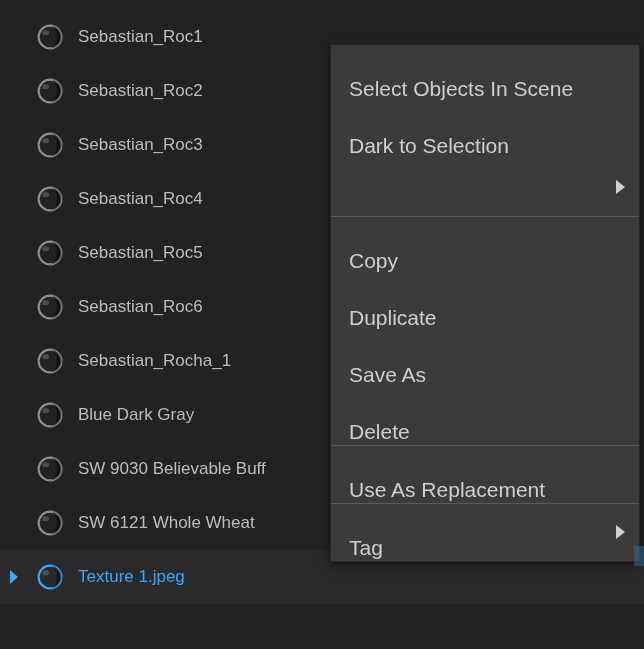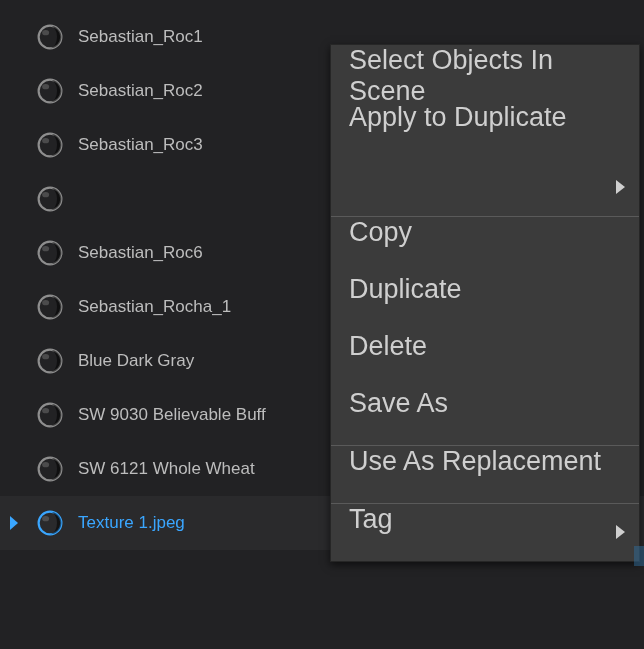--- a/index.html
+++ b/index.html
@@ -82,24 +82,24 @@
     top: 44px;
     width: 308px;
     background: #3b3b3b;
     border: 1px solid #262626;
     box-shadow: 0 3px 8px rgba(0,0,0,0.6);
   }
 
   .menu-item {
     height: 56px;
     display: flex;
-    align-items: flex-start;
+    align-items: flex-end;
     padding: 0 18px;
     color: #cfcfcf;
-    font-size: 27px;
+    font-size: 21px;
     cursor: pointer;
     position: relative;
     border-bottom: 1px solid transparent;
   }
 
   .menu-sep {
     height: 1px;
     background: #5a5a5a;
     margin: 0;
   }
@@ -155,20 +155,29 @@
           <ellipse class="hi" cx="11" cy="11" rx="4" ry="3"></ellipse>
         </svg></span>
       <span>Sebastian_Roc3</span>
     </div>
     <div class="list-item">
       <span class="sphere-icon"><svg class="sphere-svg" viewBox="0 0 32 32" width="28" height="28">
           <circle class="ring" cx="16" cy="16" r="13"></circle>
           <path class="shade" d="M16 3 A13 13 0 0 1 16 29 A8 13 0 0 0 16 3 Z"></path>
           <ellipse class="hi" cx="11" cy="11" rx="4" ry="3"></ellipse>
         </svg></span>
+      <span>Sebastian_Roc4</span>
+    </div>
+    <div class="list-item">
+      <span class="sphere-icon"><svg class="sphere-svg" viewBox="0 0 32 32" width="28" height="28">
+          <circle class="ring" cx="16" cy="16" r="13"></circle>
+          <path class="shade" d="M16 3 A13 13 0 0 1 16 29 A8 13 0 0 0 16 3 Z"></path>
+          <ellipse class="hi" cx="11" cy="11" rx="4" ry="3"></ellipse>
+        </svg></span>
+      <span>Sebastian_Roc5</span>
     </div>
     <div class="list-item">
       <span class="sphere-icon"><svg class="sphere-svg" viewBox="0 0 32 32" width="28" height="28">
           <circle class="ring" cx="16" cy="16" r="13"></circle>
           <path class="shade" d="M16 3 A13 13 0 0 1 16 29 A8 13 0 0 0 16 3 Z"></path>
           <ellipse class="hi" cx="11" cy="11" rx="4" ry="3"></ellipse>
         </svg></span>
       <span>Sebastian_Roc6</span>
     </div>
     <div class="list-item">
@@ -212,37 +221,37 @@
         </svg></span>
       <span>Texture 1.jpeg</span>
     </div>
   </div>
 
 <div class="context-menu" id="context-menu">
     <div class="menu-item">
       <span>Select Objects In Scene</span>
     </div>
     <div class="menu-item">
-      <span>Apply to Duplicate</span>
+      <span>Dark to Selection</span>
     </div>
     <div class="menu-item">
       <span class="chevron"></span>
     </div>
     <div class="menu-sep"></div>
     <div class="menu-item">
       <span>Copy</span>
     </div>
     <div class="menu-item">
       <span>Duplicate</span>
     </div>
     <div class="menu-item">
+      <span>Save As</span>
+    </div>
+    <div class="menu-item">
       <span>Delete</span>
-    </div>
-    <div class="menu-item">
-      <span>Save As</span>
     </div>
     <div class="menu-sep"></div>
     <div class="menu-item">
       <span>Use As Replacement</span>
     </div>
     <div class="menu-sep"></div>
     <div class="menu-item">
       <span>Tag</span>
       <span class="chevron"></span>
     </div>

